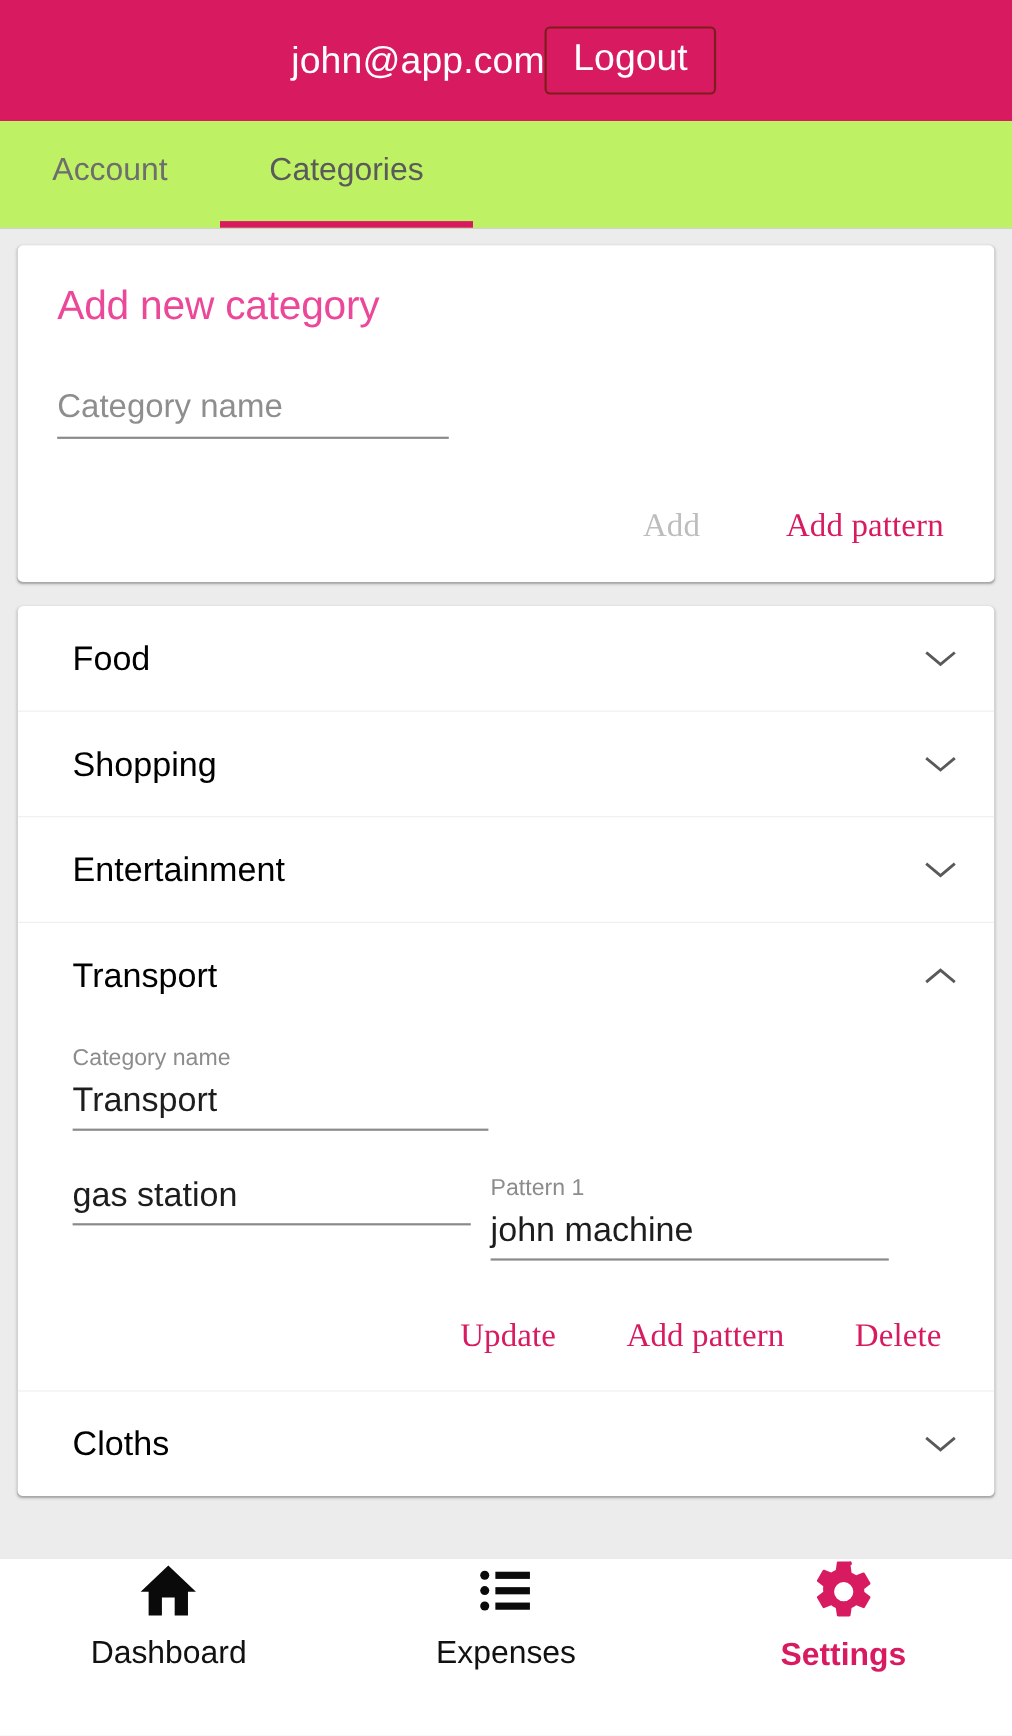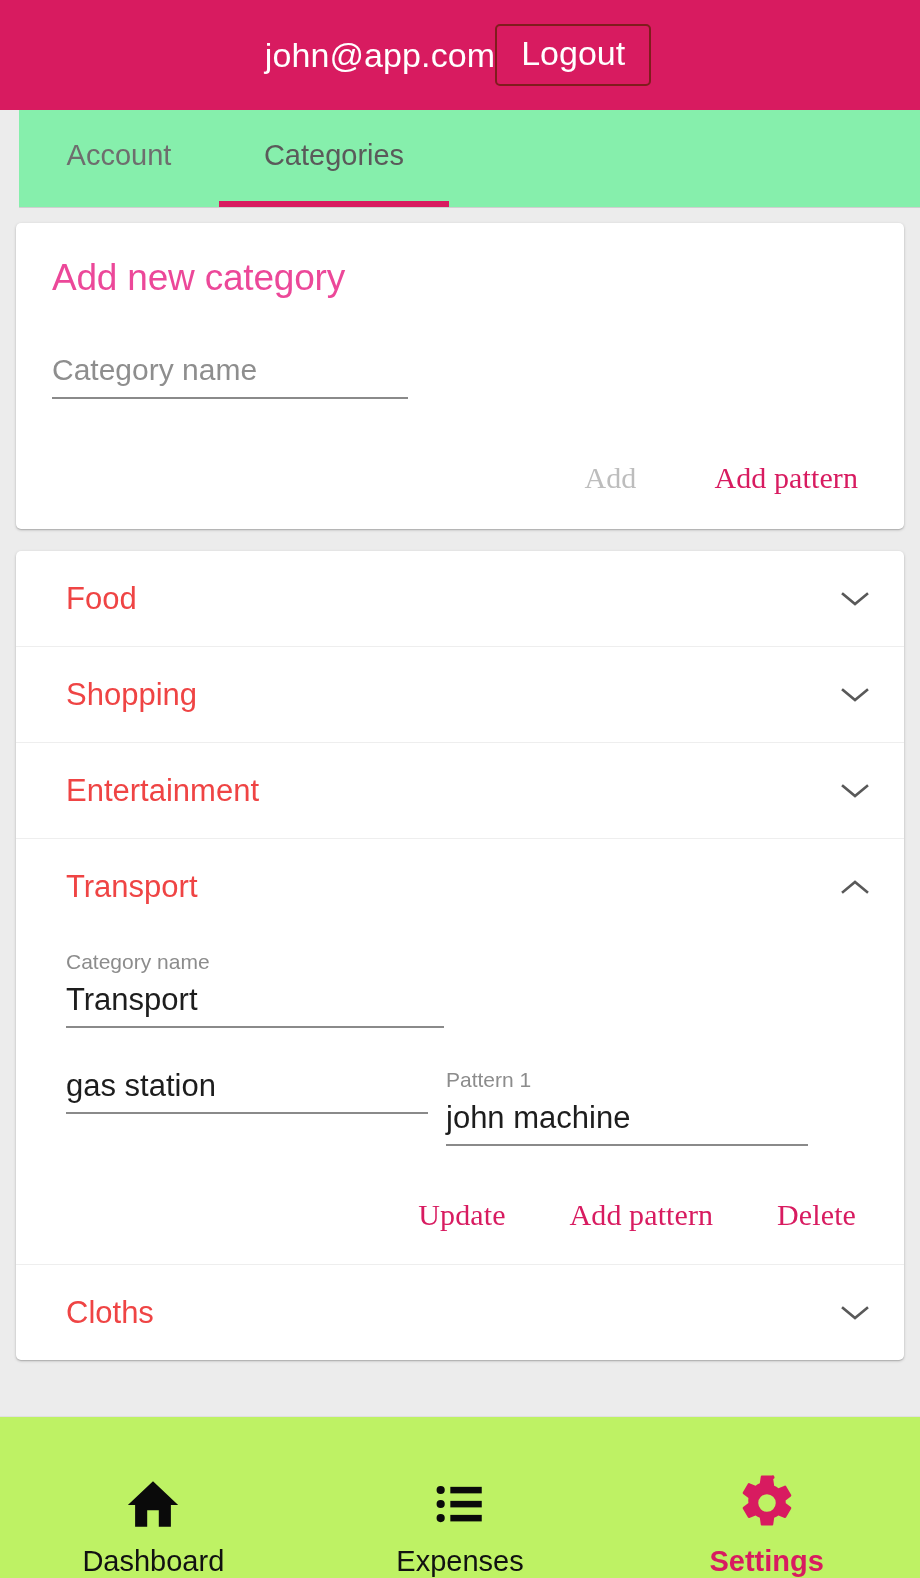--- a/index.html
+++ b/index.html
@@ -40,26 +40,25 @@
     font-family: inherit;
     font-size: 34px;
     padding: 10px 24px 14px 24px;
     line-height: 1;
     cursor: pointer;
   }
 
   
   .tab-bar {
     height: 98px;
-    background: #86efac;
+    background: #bef264;
     border-bottom: 1px solid #cfcfcf;
     display: flex;
     align-items: stretch;
     padding-left: 0;
-    margin-left: 19px;
   }
   .tab {
     display: flex;
     align-items: center;
     justify-content: center;
     font-size: 29px;
     color: #6e6e6e;
     cursor: pointer;
     position: relative;
     padding: 0 0 6px 0;
@@ -160,21 +159,21 @@
   .cat-header {
     height: 95px;
     display: flex;
     align-items: center;
     justify-content: space-between;
     padding: 0 34px 0 50px;
     cursor: pointer;
   }
   .cat-name {
     font-size: 31px;
-    color: #ef4444;
+    color: #000000;
     font-weight: 400;
   }
   .chev {
     width: 30px;
     height: 18px;
     flex: none;
     display: block;
   }
   .chev path { fill: none; stroke: #595959; stroke-width: 2.6; stroke-linecap: square; }
 
@@ -209,24 +208,24 @@
     padding-bottom: 28px;
     padding-right: 8px;
   }
   .panel-actions .text-button + .text-button { margin-left: 52px; }
 
   
   .bottom-nav {
     position: absolute;
     left: 0; right: 0; bottom: 0;
     height: 162px;
-    background: #bef264;
+    background: #ffffff;
     border-top: 1px solid #e0e0e0;
     display: flex;
-    align-items: flex-end;
+    align-items: flex-start;
   }
   .nav-item {
     flex: 1;
     display: flex;
     flex-direction: column;
     align-items: center;
     justify-content: center;
     cursor: pointer;
     gap: 12px;
   }

